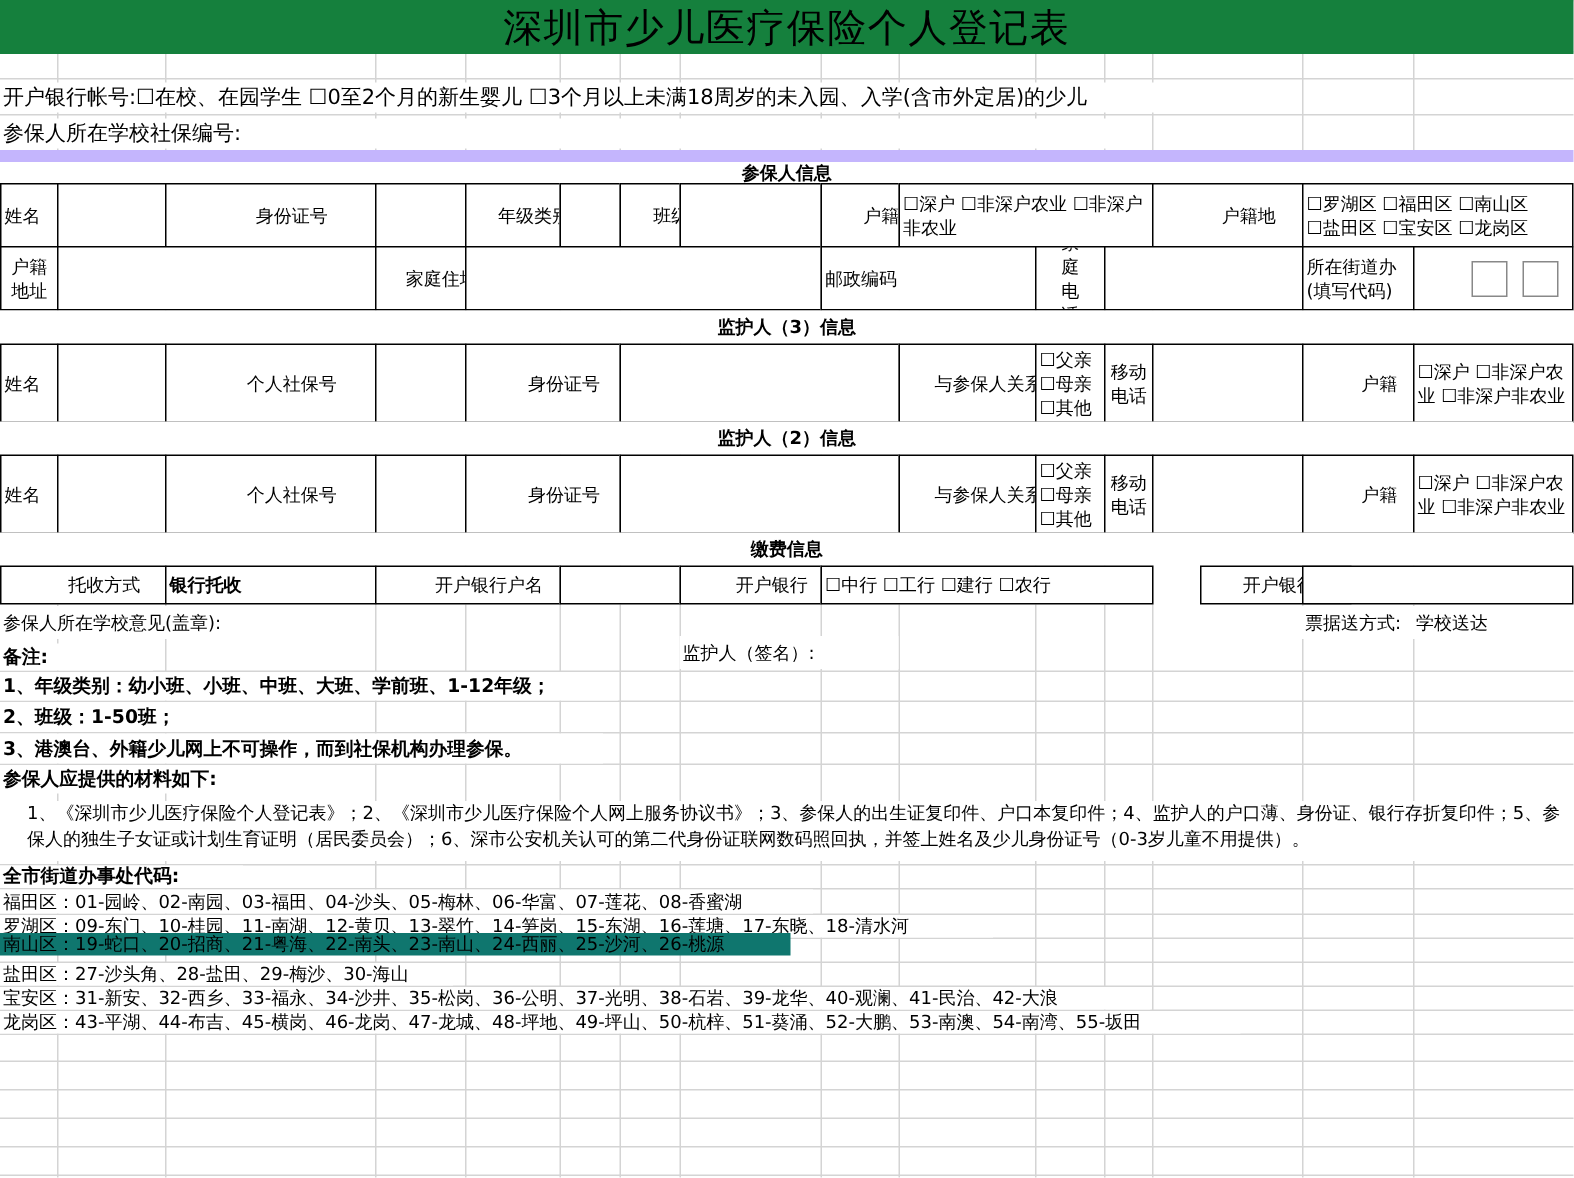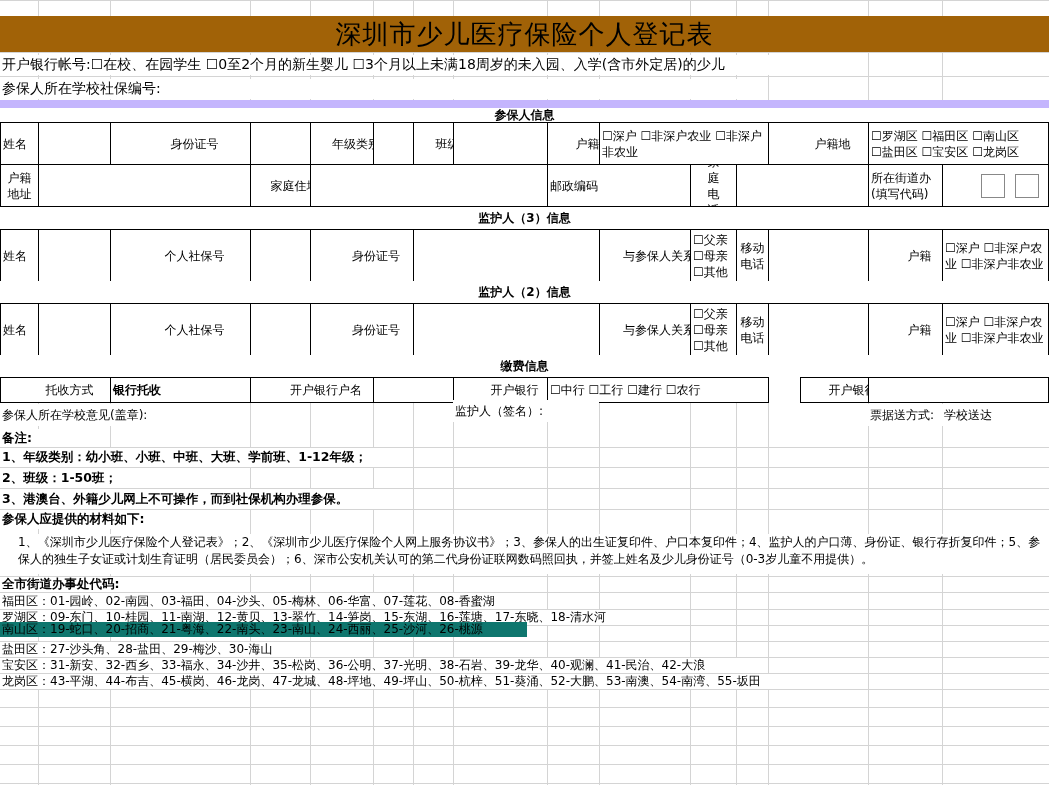--- a/index.html
+++ b/index.html
@@ -10,22 +10,22 @@
   .hl { position:absolute; left:0; width:1049px; height:1px; background:#d4d4d4; }
   .cell { position:absolute; box-sizing:border-box; background:#fff; display:flex; align-items:center;
           line-height:16px; font-size:12px; overflow:hidden; white-space:nowrap; }
   .b { border:1px solid #000;padding-left:28px; }
   .c { justify-content:center; text-align:center; }
   .l { justify-content:flex-start; padding-left:2px; }
   .wrap { white-space:normal; word-break:break-all; }
   .bold { font-weight:bold; }
   .band { position:absolute; box-sizing:border-box; background:#fff; display:flex; align-items:center;
           justify-content:center; font-weight:bold; font-size:12px; }
-  .title { position:absolute; left:0; top:16px; width:1049px; height:36px; display:flex; align-items:center;
-           justify-content:center; font-size:26px; background:#a16207; letter-spacing:1px; }
+  .title { position:absolute; left:0; top:0; width:1049px; height:36px; display:flex; align-items:center;
+           justify-content:center; font-size:26px; background:#15803d; letter-spacing:1px; }
   .line { position:absolute; left:0; height:20px; display:flex; align-items:center; font-size:14px;
           white-space:nowrap; padding-left:2px; background:transparent; }
   .note { position:absolute; left:0; display:flex; align-items:center; font-size:12px; white-space:nowrap;
           padding-left:2px; }
   .note.bold { font-weight:bold; font-size:12.5px; }
   .inbox { display:inline-block; width:22px; height:22px; border:1px solid #888; margin:0 5px; }
   .para { position:absolute; left:0; top:534px; width:1049px; font-size:12px; line-height:17px;
           padding-left:18px; white-space:normal; background:#fff; box-sizing:border-box; }
 </style>
 </head>
@@ -145,21 +145,21 @@
 <div class="cell b c" style="left:0;top:377px;width:111px;height:26px;">托收方式</div>
 <div class="cell b l" style="left:110px;top:377px;width:141px;height:26px;font-weight:bold;">银行托收</div>
 <div class="cell b c" style="left:250px;top:377px;width:124px;height:26px;">开户银行户名</div>
 <div class="cell b" style="left:373px;top:377px;width:81px;height:26px;"></div>
 <div class="cell b c" style="left:453px;top:377px;width:95px;height:26px;">开户银行</div>
 <div class="cell b l" style="left:547px;top:377px;width:222px;height:26px;">☐中行 ☐工行 ☐建行 ☐农行</div>
 <div class="cell b c" style="left:800px;top:377px;width:101px;height:26px;">开户银行帐号</div>
 <div class="cell b" style="left:868px;top:377px;width:181px;height:26px;"></div>
 
 <div class="cell l" style="left:0;top:404px;width:250px;height:22px;">参保人所在学校意见(盖章):</div>
-<div class="cell l" style="left:453px;top:400px;width:146px;height:22px;">监护人（签名）:</div>
+<div class="cell l" style="left:453px;top:424px;width:146px;height:22px;">监护人（签名）:</div>
 <div class="cell l" style="left:868px;top:404px;width:73px;height:22px;">票据送方式:</div>
 <div class="cell l" style="left:942px;top:404px;width:100px;height:22px;">学校送达</div>
 
 <div class="note bold" style="top:429px;height:18px;background:#fff;width:100px;">备注:</div>
 <div class="note bold" style="top:448px;height:19px;background:#fff;width:410px;">1、年级类别：幼小班、小班、中班、大班、学前班、1-12年级；</div>
 <div class="note bold" style="top:468px;height:20px;background:#fff;width:140px;">2、班级：1-50班；</div>
 <div class="note bold" style="top:489px;height:20px;background:#fff;width:400px;">3、港澳台、外籍少儿网上不可操作，而到社保机构办理参保。</div>
 <div class="note bold" style="top:510px;height:19px;background:#fff;width:180px;">参保人应提供的材料如下:</div>
 <div class="para" style="height:40px;">1、《深圳市少儿医疗保险个人登记表》；2、《深圳市少儿医疗保险个人网上服务协议书》；3、参保人的出生证复印件、户口本复印件；4、监护人的户口薄、身份证、银行存折复印件；5、参保人的独生子女证或计划生育证明（居民委员会）；6、深市公安机关认可的第二代身份证联网数码照回执，并签上姓名及少儿身份证号（0-3岁儿童不用提供）。</div>
 

